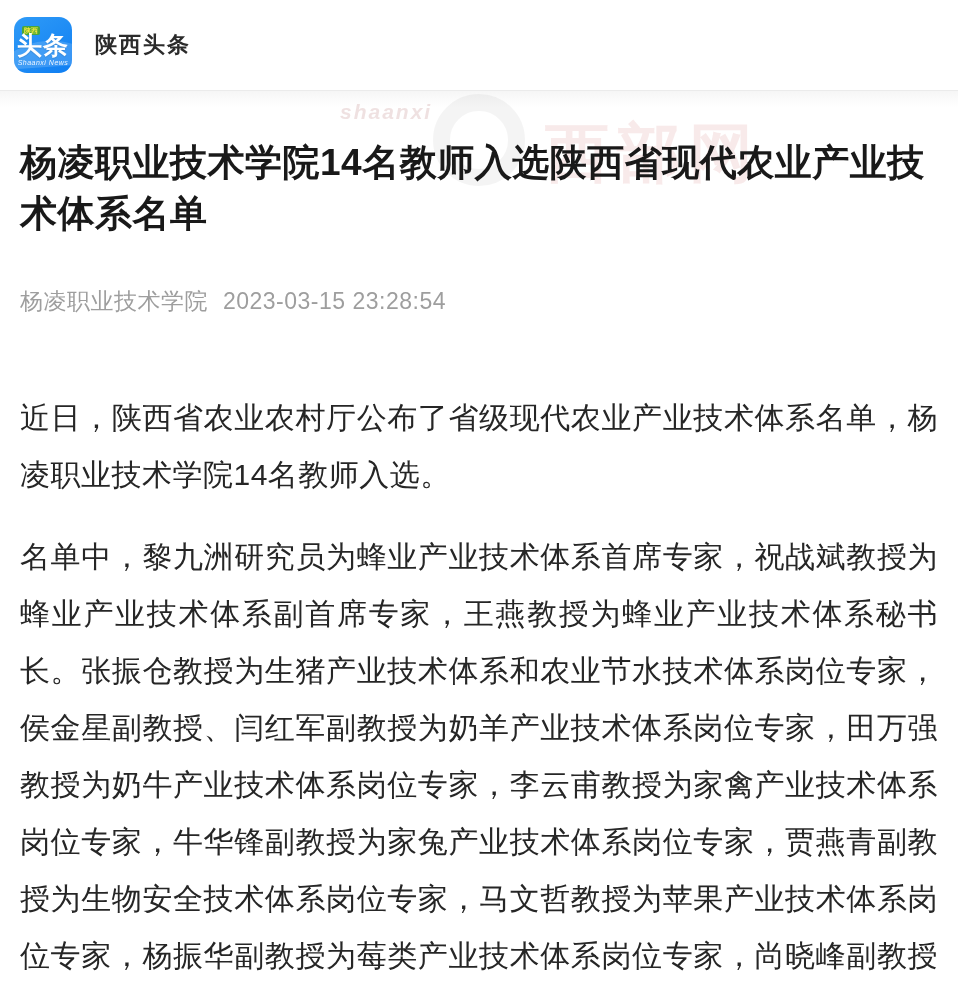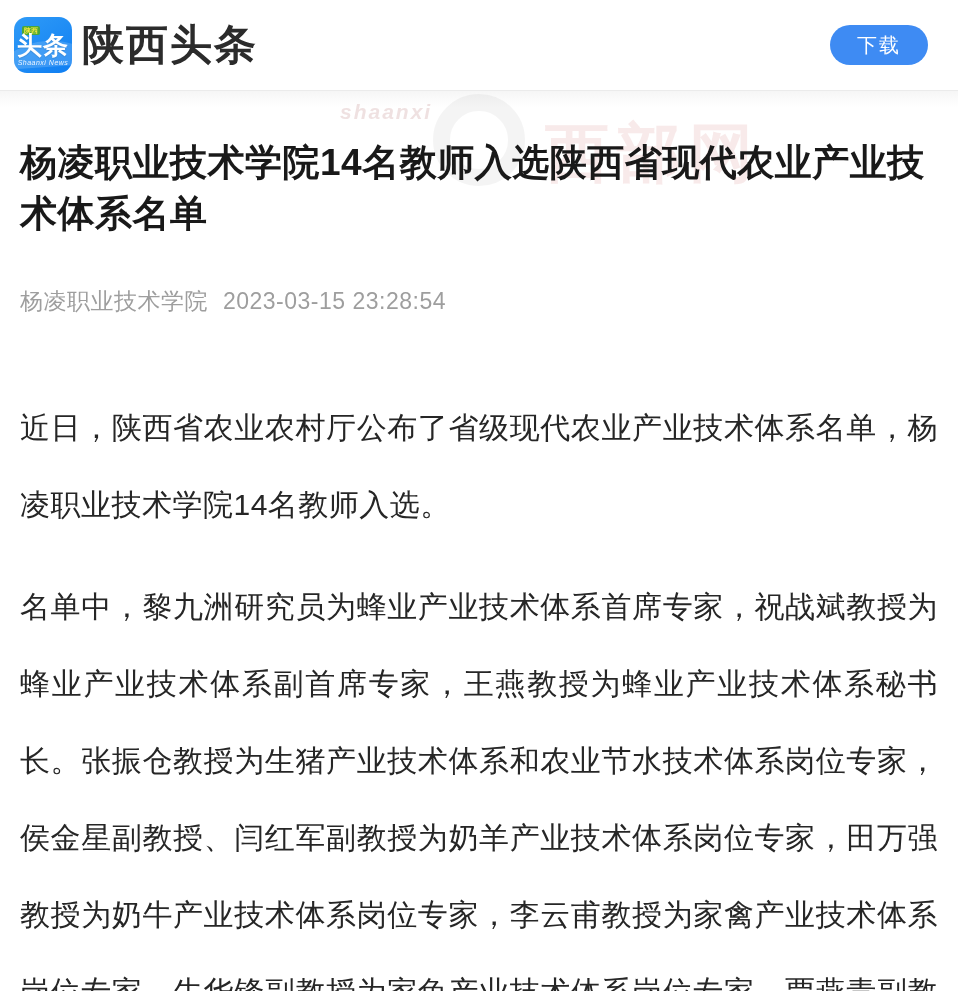--- a/index.html
+++ b/index.html
@@ -80,23 +80,23 @@
     left: 0;
     right: 0;
     bottom: 7px;
     text-align: center;
     color: #eaf4ff;
     font-size: 7px;
     font-style: italic;
     letter-spacing: 0.5px;
   }
   .site-name {
-    margin-left: 10px;
+    margin-left: 23px;
     font-family: "Liberation Serif", "DejaVu Serif", serif;
-    font-size: 42px;
+    font-size: 22px;
     font-weight: bold;
     color: #2b2b2b;
     letter-spacing: 2px;
   }
   .header-spacer { flex: 1; }
   .download-btn {
     width: 98px;
     height: 40px;
     border: none;
     border-radius: 20px;
@@ -180,41 +180,40 @@
   .byline {
     margin-top: 47px;
     font-size: 23px;
     color: #9e9e9e;
     letter-spacing: 0.5px;
   }
   .byline .byline-time { margin-left: 8px; }
   .body-text p {
     margin: 0 0 25px 0;
     font-size: 30px;
-    line-height: 77px;
+    line-height: 57px;
     color: #262626;
     letter-spacing: 0.5px;
     text-align: justify;
     word-break: break-all;
   }
   .body-text { margin-top: 72px; }
 </style>
 </head>
 <body>
 
 <header class="header">
   <div class="app-logo">
     <div class="swoosh"></div>
     <span class="logo-badge">陕西</span>
     <div class="logo-main">头条</div>
     <div class="logo-sub">Shaanxi News</div>
   </div>
   <div class="site-name">陕西头条</div>
   <div class="header-spacer"></div>
-  <button class="download-btn">下载</button>
 </header>
 <div class="header-shadow"></div>
 
 <div class="watermark">
   <span class="wm-shaanxi">shaanxi</span>
   <span class="wm-circle"></span>
   <span class="wm-site">西部网</span>
 </div>
 
 <main class="content">

